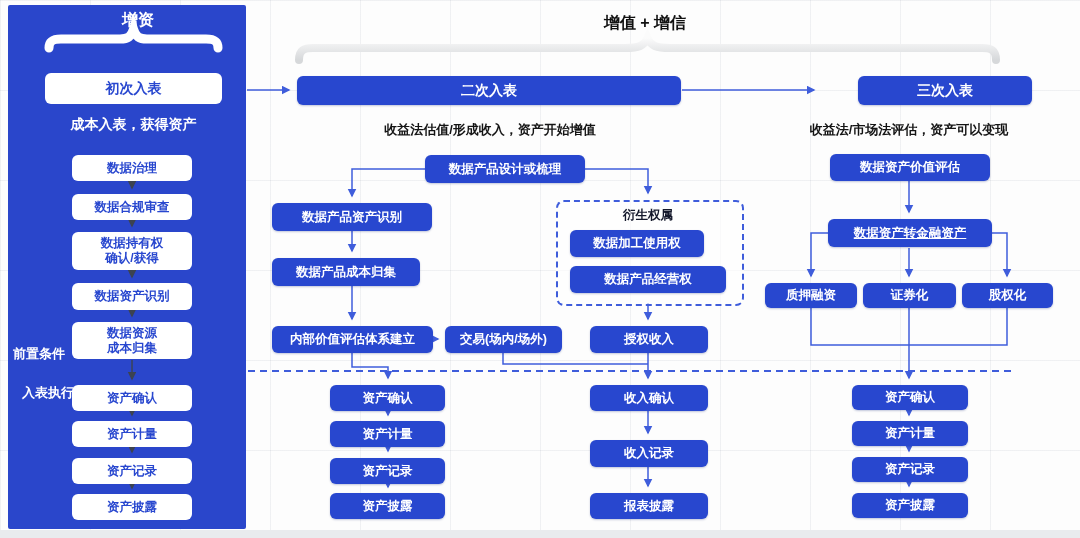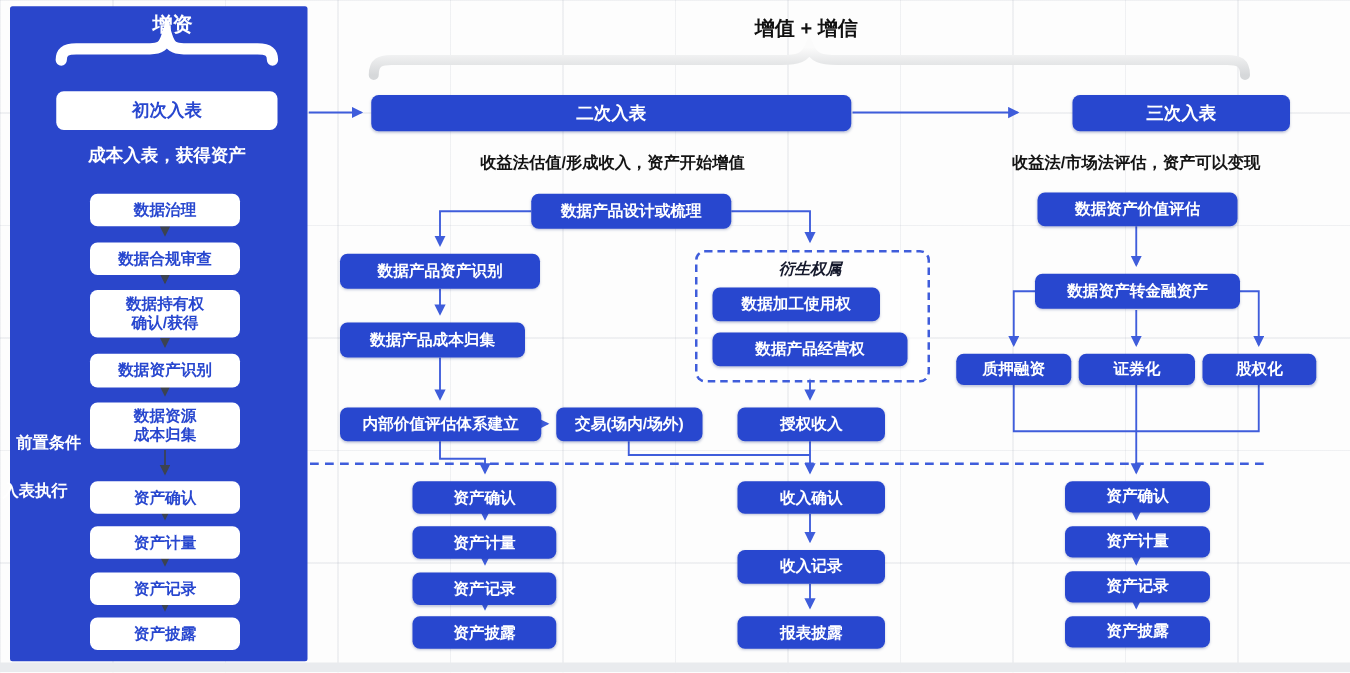--- a/index.html
+++ b/index.html
@@ -28,21 +28,21 @@
   }
   .side-label{position:absolute;color:#fff;font-weight:bold;font-size:13px;z-index:4;}
   .caption{position:absolute;color:#141414;font-weight:bold;font-size:13px;text-align:center;z-index:3;}
   .title{position:absolute;color:#111;font-weight:bold;font-size:16px;text-align:center;z-index:3;}
   .sb-title{position:absolute;color:#fff;font-weight:bold;font-size:16px;text-align:center;z-index:4;}
   .derive-box{
     position:absolute;left:556px;top:200px;width:184px;height:102px;
     border:2px dashed #3f5ddb;border-radius:8px;z-index:2;background:rgba(255,255,255,0.6);
   }
   .derive-title{position:absolute;left:556px;top:207px;width:184px;text-align:center;
-    color:#14182b;font-weight:bold;font-size:12.5px;z-index:3;font-style:italic;}
+    color:#14182b;font-weight:bold;font-size:12.5px;z-index:3;}
   svg.overlay{position:absolute;left:0;top:0;z-index:1;}
   .bottom-strip{position:absolute;left:0;top:530px;width:1080px;height:8px;background:#e9ebee;z-index:1;}
 </style>
 </head>
 <body>
 
 <div id="canvas">
 
   <svg class="overlay" width="1080" height="538">
     <defs>
@@ -125,21 +125,21 @@
 
   <div class="whitebox" style="left:72px;top:155px;width:120px;height:26px;">数据治理</div>
   <div class="whitebox" style="left:72px;top:194px;width:120px;height:26px;">数据合规审查</div>
   <div class="whitebox" style="left:72px;top:232px;width:120px;height:38px;">数据持有权
 确认/获得</div>
   <div class="whitebox" style="left:72px;top:322px;width:120px;height:37px;">数据资源
 成本归集</div>
   <div class="whitebox" style="left:72px;top:283px;width:120px;height:27px;">数据资产识别</div>
 
   <div class="side-label" style="left:13px;top:345px;">前置条件</div>
-  <div class="side-label" style="left:2px;top:384px;">入表执行</div>
+  <div class="side-label" style="left:22px;top:384px;">入表执行</div>
 
   <div class="whitebox" style="left:72px;top:385px;width:120px;height:26px;">资产确认</div>
   <div class="whitebox" style="left:72px;top:421px;width:120px;height:26px;">资产计量</div>
   <div class="whitebox" style="left:72px;top:458px;width:120px;height:26px;">资产记录</div>
   <div class="whitebox" style="left:72px;top:494px;width:120px;height:26px;">资产披露</div>
 
   <div class="title" style="left:495px;top:13px;width:300px;">增值 + 增信</div>
 
   <div class="bluebox" style="left:297px;top:76px;width:384px;height:29px;font-size:14px;">二次入表</div>
   <div class="bluebox" style="left:822px;top:76px;width:174px;height:29px;font-size:14px;margin-left:36px;">三次入表</div>
@@ -150,21 +150,21 @@
   <div class="bluebox" style="left:425px;top:155px;width:160px;height:28px;">数据产品设计或梳理</div>
   <div class="bluebox" style="left:830px;top:154px;width:160px;height:27px;">数据资产价值评估</div>
 
   <div class="bluebox" style="left:272px;top:203px;width:160px;height:28px;">数据产品资产识别</div>
 
   <div class="derive-box"></div>
   <div class="derive-title">衍生权属</div>
   <div class="bluebox" style="left:570px;top:230px;width:134px;height:27px;">数据加工使用权</div>
   <div class="bluebox" style="left:570px;top:266px;width:156px;height:27px;">数据产品经营权</div>
 
-  <div class="bluebox" style="left:828px;top:219px;width:164px;height:28px;">数据资产转金融资产</div>
+  <div class="bluebox" style="left:828px;top:219px;width:164px;height:28px;text-decoration:underline;">数据资产转金融资产</div>
 
   <div class="bluebox" style="left:272px;top:258px;width:148px;height:28px;">数据产品成本归集</div>
 
   <div class="bluebox" style="left:765px;top:283px;width:92px;height:25px;">质押融资</div>
   <div class="bluebox" style="left:863px;top:283px;width:93px;height:25px;">证券化</div>
   <div class="bluebox" style="left:962px;top:283px;width:91px;height:25px;">股权化</div>
 
   <div class="bluebox" style="left:272px;top:326px;width:161px;height:27px;">内部价值评估体系建立</div>
   <div class="bluebox" style="left:445px;top:326px;width:117px;height:27px;">交易(场内/场外)</div>
   <div class="bluebox" style="left:590px;top:326px;width:118px;height:27px;">授权收入</div>

